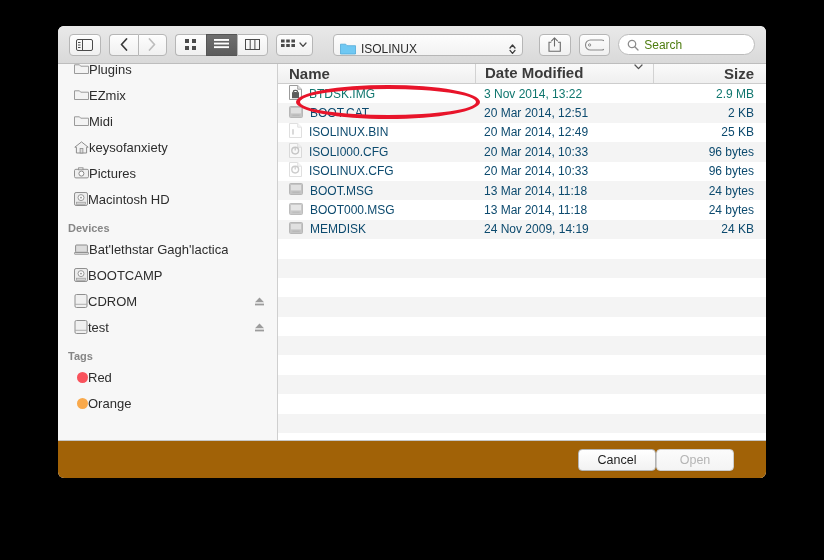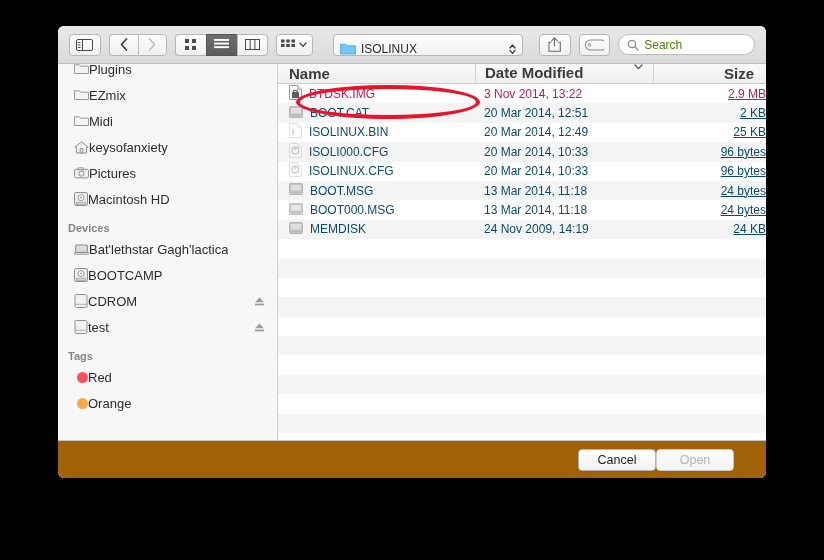--- a/index.html
+++ b/index.html
@@ -129,26 +129,26 @@
   }
   #list-header .col-name { width: 197px; padding-left: 11px; }
   #list-header .col-date { width: 178px; padding-left: 9px; display:flex; align-items:flex-start; border-left:1px solid #d2d2d2; height:100%; }
   #list-header .col-size { flex:1 1 auto; padding-right: 12px; text-align: right; border-left:1px solid #d2d2d2; height:100%; display:flex; align-items:center; justify-content:flex-end;}
   #list-header .sort-ind { margin-left: auto; margin-right: 10px; }
 
   #rows-area { flex: 1 1 auto; position: relative; overflow: hidden; }
   .frow {
     height: 19.4px;
     display: flex; align-items: center;
-    font-size: 12px; color: #be185d;
+    font-size: 12px; color: #0f766e;
   }
   .frow.alt { background: #f4f4f4; }
   .frow .c-name { width: 197px; padding-left: 11px; display: flex; align-items: center; gap: 7px; overflow: hidden;}
   .frow .c-date { width: 178px; padding-left: 9px; }
-  .frow .c-size { flex: 1 1 auto; padding-right: 0; text-align: right; text-decoration: underline; }
+  .frow .c-size { flex: 1 1 auto; padding-right: 12px; text-align: right; }
   .frow.dim  { color: #0c4a6e; }
   .frow.dim .ficon { opacity: .45; }
 
   
   #footer {
     height: 38px; flex: 0 0 38px;
     background: #a16207;
     border-top: 1px solid #c6c6c6;
     display: flex; align-items: center; justify-content: flex-end;
     padding-right: 32px; 

